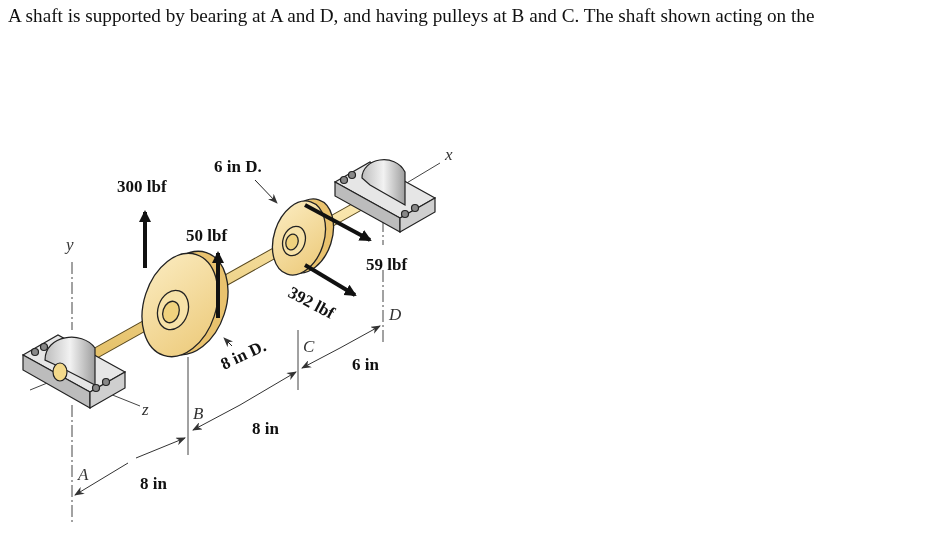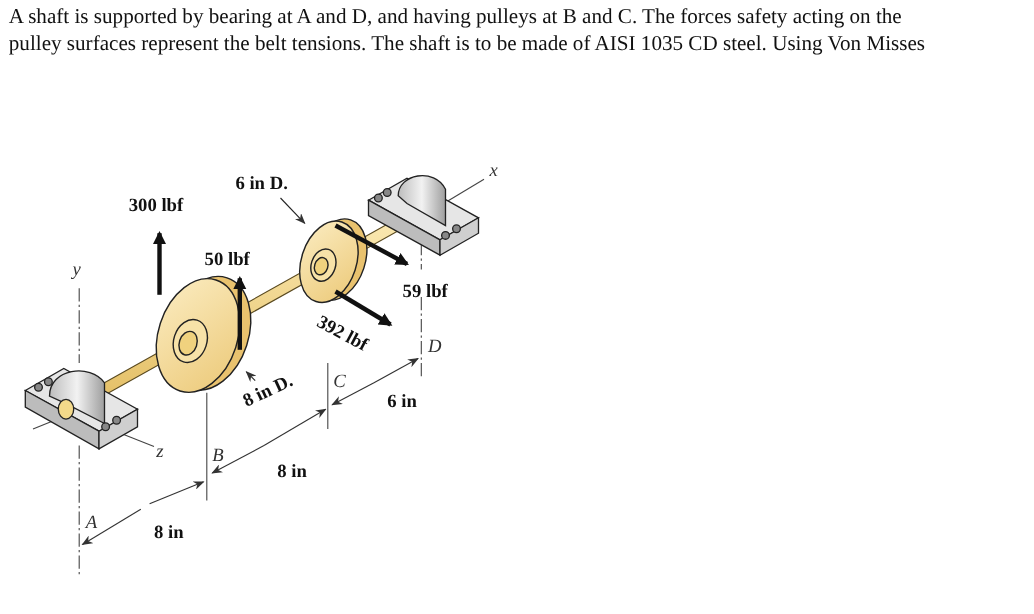--- a/index.html
+++ b/index.html
@@ -11,22 +11,21 @@
   }
   .problem span { display: block; white-space: nowrap; }
   svg.diagram { position: absolute; left: 0; top: 0; }
   .lbl { font-family: "Liberation Serif", serif; font-weight: bold; font-size: 17px; fill: #111; }
   .ital { font-family: "Liberation Serif", serif; font-style: italic; font-size: 17px; fill: #333; }
 </style>
 </head>
 <body>
 
 <div class="problem">
-  <span>A shaft is supported by bearing at A and D, and having pulleys at B and C. The forces safety acting on the</span>
-  <span>pulley surfaces represent the belt tensions. The shaft is to be made of AISI 1035 CD steel. Using Von Misses</span>
+  <span>A shaft is supported by bearing at A and D, and having pulleys at B and C. The shaft shown acting on the</span>
 </div>
 
 <svg class="diagram" width="940" height="558" viewBox="0 0 940 558">
   <defs>
     <marker id="ah" markerWidth="8" markerHeight="8" refX="7" refY="4" orient="auto" markerUnits="userSpaceOnUse">
       <path d="M0,0 L8,4 L0,8 z" fill="#111"></path>
     </marker>
     <marker id="ahs" markerWidth="10" markerHeight="8" refX="9" refY="4" orient="auto" markerUnits="userSpaceOnUse">
       <path d="M0,0 L10,4 L0,8 L3,4 z" fill="#333"></path>
     </marker>

